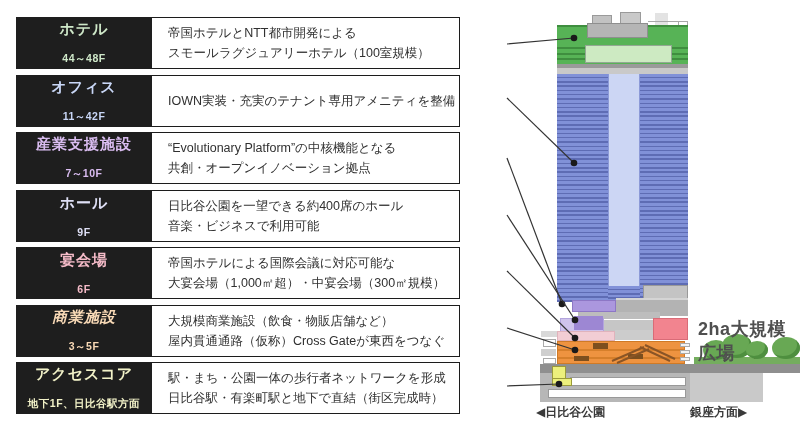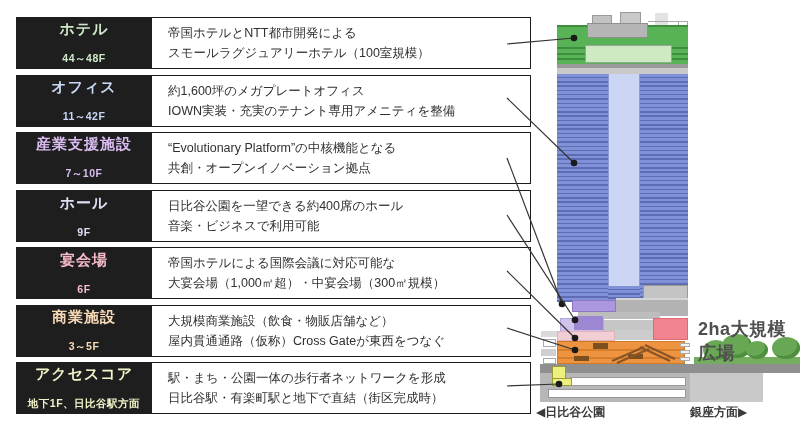--- a/index.html
+++ b/index.html
@@ -1,21 +1,21 @@
 <!DOCTYPE html>
 <html style="--label-bg: #1e1e1e; --hotel-green: #57b356; --hotel-green-dark: #3f8e3f; --hotel-panel: #cdeac2; --office-blue: #8191d8; --office-blue-dark: #5e6cb4; --office-core: #ccd6f4; --industry-purple: #ab97de; --industry-purple-dark: #9d87d3; --hall-lavender: #cfc3ec; --banquet-pink: #f2cdd4; --banquet-red: #f2848f; --commercial-orange: #ee9340; --commercial-orange-dark: #cf7a26; --access-yellow: #edf07c; --tree-green: #68a854; --tree-green-dark: #4e8f3f; --line-color: #333333;"><head>
 <meta charset="utf-8">
 <style>
   * { margin:0; padding:0; box-sizing:border-box; }
   html,body { background:#ffffff; }
   body { font-family:"Liberation Sans","DejaVu Sans",sans-serif; }
   #canvas { position:relative; width:800px; height:422px; background:#fff; overflow:hidden; }
 
   
-  #info-table { position:absolute; left:16px; top:17px; width:515px; display:flex; flex-direction:column; gap:5.5px;border-radius:18px; }
+  #info-table { position:absolute; left:16px; top:17px; width:444px; display:flex; flex-direction:column; gap:5.5px;border-radius:18px; }
   .row { display:flex; height:52px; }
   .row-label { width:136px; background:var(--label-bg); border:1.5px solid var(--label-bg);
                display:flex; flex-direction:column; align-items:center; justify-content:center; }
   .row-label .title { font-size:15px; font-weight:bold; letter-spacing:1px; line-height:17px; }
   .row-label .floors { font-size:10.5px; font-weight:bold; margin-top:15px; letter-spacing:.5px; }
   .row-desc { flex:1; background:#fff; border:1.5px solid #1c1c1c; border-left:none;
               display:flex; flex-direction:column; justify-content:center; padding-left:16px; }
   .row-desc .line { font-size:12.5px; color:#303030; line-height:20px; white-space:nowrap; }
 
   
@@ -115,21 +115,20 @@
         <span class="line">スモールラグジュアリーホテル（100室規模）</span>
       </div>
     </div>
 
     <div class="row">
       <div class="row-label">
         <span class="title" style="color: rgb(201, 215, 247);">オフィス</span>
         <span class="floors" style="color: rgb(201, 215, 247);">11～42F</span>
       </div>
       <div class="row-desc">
-        <span class="line">約1,600坪のメガプレートオフィス</span>
         <span class="line">IOWN実装・充実のテナント専用アメニティを整備</span>
       </div>
     </div>
 
     <div class="row">
       <div class="row-label">
         <span class="title" style="color: rgb(217, 188, 240);">産業支援施設</span>
         <span class="floors" style="color: rgb(217, 188, 240);">7～10F</span>
       </div>
       <div class="row-desc">
@@ -155,21 +154,21 @@
         <span class="floors" style="color: rgb(246, 188, 201);">6F</span>
       </div>
       <div class="row-desc">
         <span class="line">帝国ホテルによる国際会議に対応可能な</span>
         <span class="line">大宴会場（1,000㎡超）・中宴会場（300㎡規模）</span>
       </div>
     </div>
 
     <div class="row">
       <div class="row-label">
-        <span class="title" style="color: rgb(248, 217, 182);">商業施設</span>
+        <span class="title" style="color: rgb(248, 217, 182); font-style: italic;">商業施設</span>
         <span class="floors" style="color: rgb(248, 217, 182);">3～5F</span>
       </div>
       <div class="row-desc">
         <span class="line">大規模商業施設（飲食・物販店舗など）</span>
         <span class="line">屋内貫通通路（仮称）Cross Gateが東西をつなぐ</span>
       </div>
     </div>
 
     <div class="row">
       <div class="row-label">

